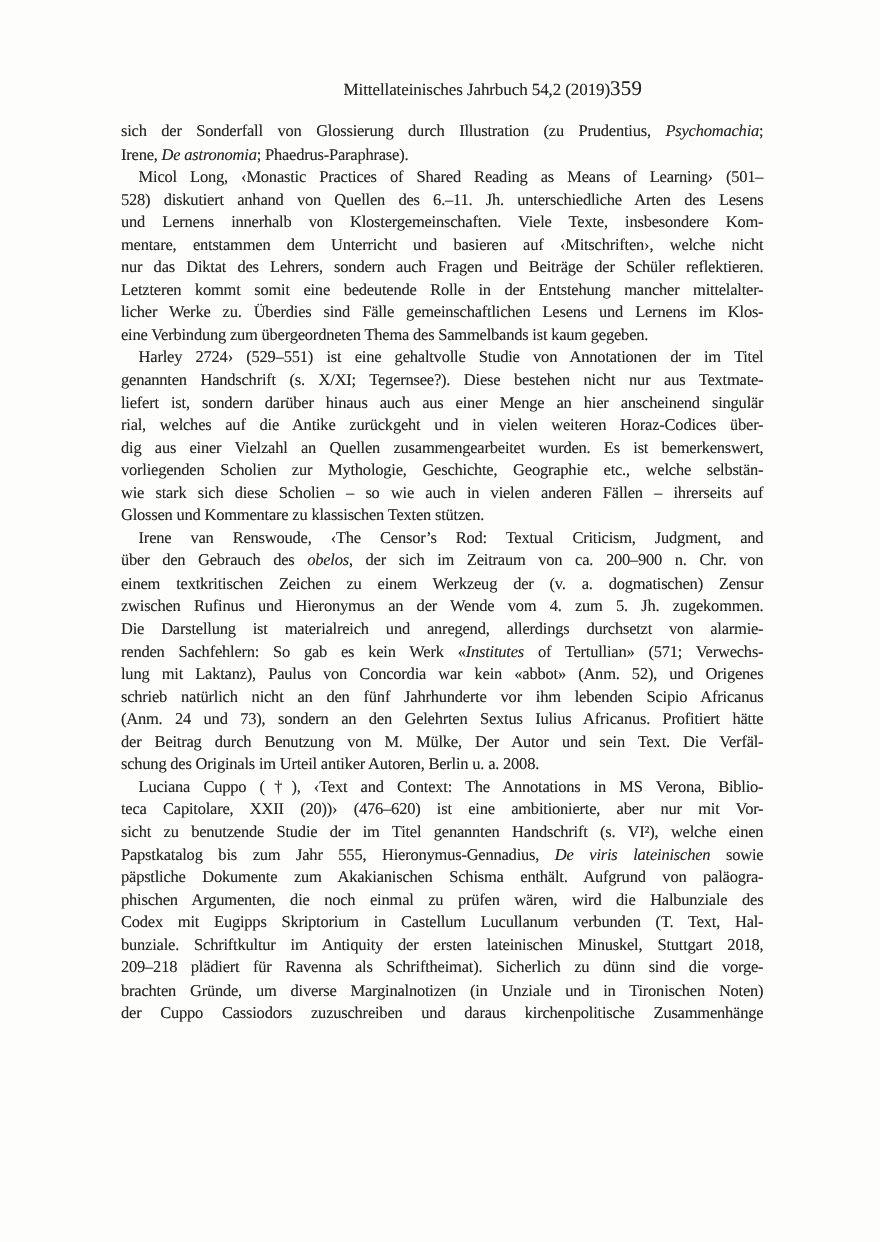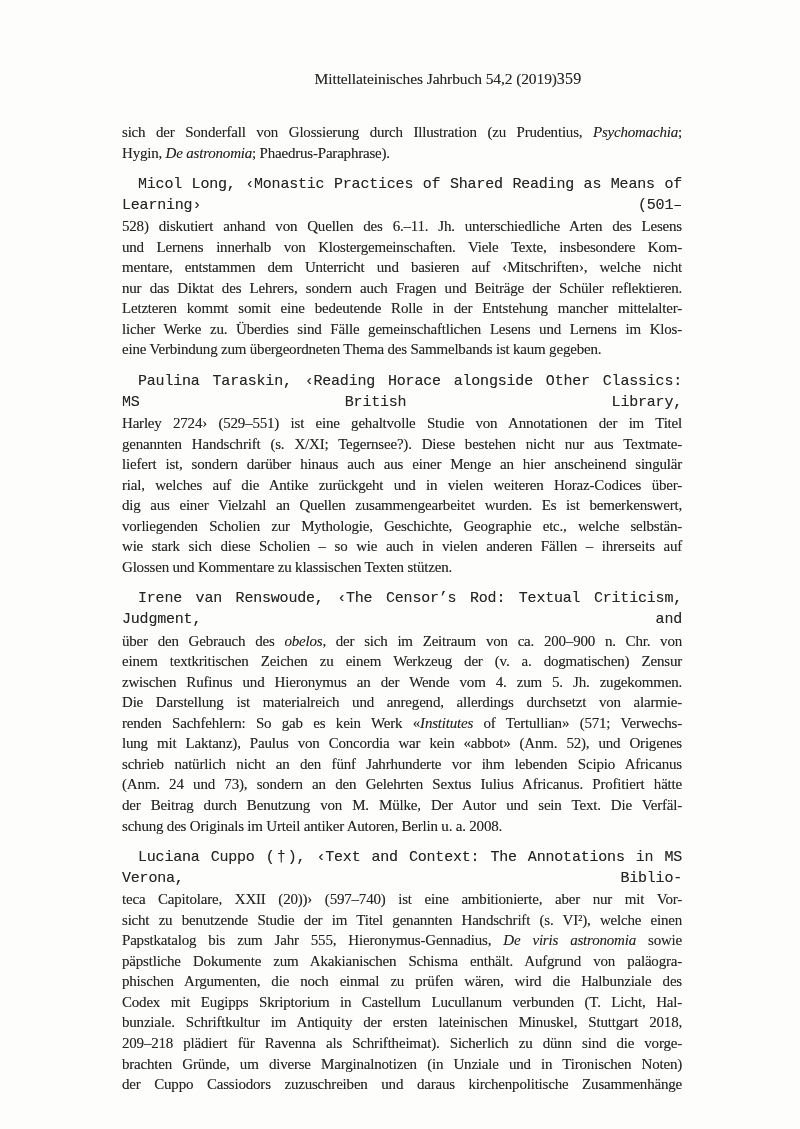--- a/index.html
+++ b/index.html
@@ -21,73 +21,72 @@
     justify-content: center;
     align-items: baseline;
     margin-left: 46px;
   }
   .journal-title {
     font-size: 15.5px;
     letter-spacing: -0.1px;
     text-shadow: 0 0 0.5px rgba(50,50,50,0.45);
   }
   .page-number {
-    font-size: 16px;
+    font-size: 19px;
     letter-spacing: 0.2px;
     text-shadow: 0 0 0.5px rgba(50,50,50,0.45);
   }
   .text-block {
     position: absolute;
     top: 110px;
     left: 110px;
     width: 584px;
   }
-  .para { margin: 12px; }
+  .para { margin: 0; }
   .line {
     font-size: 15px;
     line-height: 20.55px;
     letter-spacing: -0.2px;
     text-align: justify;
     text-align-last: justify;
     -moz-text-align-last: justify;
     white-space: normal;
     text-shadow: 0 0 0.5px rgba(50,50,50,0.45);
   }
   .line.endline {
     text-align-last: left;
     -moz-text-align-last: left;
   }
-  .para.indent .line:first-child { text-indent: 16px; font-family: Liberation Mono, monospace; }
+  .para.indent .line:first-child { text-indent: 16px; }
   i { font-style: italic; }
 </style>
 </head>
 <body>
 
 <div class="page">
   <div class="running-head">
     <span class="journal-title">Mittellateinisches Jahrbuch 54,2 (2019)</span>
     <span class="page-number">359</span>
   </div>
   <div class="text-block">
       <div class="para">
         <div class="line"><span>sich der Sonderfall von Glossierung durch Illustration (zu Prudentius, </span><i>Psychomachia</i><span>;</span></div>
-        <div class="line endline"><span>Hygin, </span><i>De astronomia</i><span>; Phaedrus-Paraphrase).</span></div>
+        <div class="line endline"><span>Irene, </span><i>De astronomia</i><span>; Phaedrus-Paraphrase).</span></div>
       </div>
       <div class="para indent">
         <div class="line"><span>Micol Long, ‹Monastic Practices of Shared Reading as Means of Learning› (501–</span></div>
         <div class="line"><span>528) diskutiert anhand von Quellen des 6.–11. Jh. unterschiedliche Arten des Lesens</span></div>
         <div class="line"><span>und Lernens innerhalb von Klostergemeinschaften. Viele Texte, insbesondere Kom-</span></div>
         <div class="line"><span>mentare, entstammen dem Unterricht und basieren auf ‹Mitschriften›, welche nicht</span></div>
         <div class="line"><span>nur das Diktat des Lehrers, sondern auch Fragen und Beiträge der Schüler reflektieren.</span></div>
         <div class="line"><span>Letzteren kommt somit eine bedeutende Rolle in der Entstehung mancher mittelalter-</span></div>
         <div class="line"><span>licher Werke zu. Überdies sind Fälle gemeinschaftlichen Lesens und Lernens im Klos-</span></div>
         <div class="line endline"><span>eine Verbindung zum übergeordneten Thema des Sammelbands ist kaum gegeben.</span></div>
       </div>
       <div class="para indent">
-        <div class="line"><span>Paulina Taraskin, ‹Reading Horace alongside Other Classics: MS British Library,</span></div>
         <div class="line"><span>Harley 2724› (529–551) ist eine gehaltvolle Studie von Annotationen der im Titel</span></div>
         <div class="line"><span>genannten Handschrift (s. X/XI; Tegernsee?). Diese bestehen nicht nur aus Textmate-</span></div>
         <div class="line"><span>liefert ist, sondern darüber hinaus auch aus einer Menge an hier anscheinend singulär</span></div>
         <div class="line"><span>rial, welches auf die Antike zurückgeht und in vielen weiteren Horaz-Codices über-</span></div>
         <div class="line"><span>dig aus einer Vielzahl an Quellen zusammengearbeitet wurden. Es ist bemerkenswert,</span></div>
         <div class="line"><span>vorliegenden Scholien zur Mythologie, Geschichte, Geographie etc., welche selbstän-</span></div>
         <div class="line"><span>wie stark sich diese Scholien – so wie auch in vielen anderen Fällen – ihrerseits auf</span></div>
         <div class="line endline"><span>Glossen und Kommentare zu klassischen Texten stützen.</span></div>
       </div>
       <div class="para indent">
@@ -98,25 +97,25 @@
         <div class="line"><span>Die Darstellung ist materialreich und anregend, allerdings durchsetzt von alarmie-</span></div>
         <div class="line"><span>renden Sachfehlern: So gab es kein Werk «</span><i>Institutes</i><span> of Tertullian» (571; Verwechs-</span></div>
         <div class="line"><span>lung mit Laktanz), Paulus von Concordia war kein «abbot» (Anm. 52), und Origenes</span></div>
         <div class="line"><span>schrieb natürlich nicht an den fünf Jahrhunderte vor ihm lebenden Scipio Africanus</span></div>
         <div class="line"><span>(Anm. 24 und 73), sondern an den Gelehrten Sextus Iulius Africanus. Profitiert hätte</span></div>
         <div class="line"><span>der Beitrag durch Benutzung von M. Mülke, Der Autor und sein Text. Die Verfäl-</span></div>
         <div class="line endline"><span>schung des Originals im Urteil antiker Autoren, Berlin u. a. 2008.</span></div>
       </div>
       <div class="para indent">
         <div class="line"><span>Luciana Cuppo (†), ‹Text and Context: The Annotations in MS Verona, Biblio-</span></div>
-        <div class="line"><span>teca Capitolare, XXII (20))› (597–740) ist eine ambitionierte, aber nur mit Vor-</span></div>
+        <div class="line"><span>teca Capitolare, XXII (20))› (476–620) ist eine ambitionierte, aber nur mit Vor-</span></div>
         <div class="line"><span>sicht zu benutzende Studie der im Titel genannten Handschrift (s. VI²), welche einen</span></div>
-        <div class="line"><span>Papstkatalog bis zum Jahr 555, Hieronymus-Gennadius, </span><i>De viris astronomia</i><span> sowie</span></div>
+        <div class="line"><span>Papstkatalog bis zum Jahr 555, Hieronymus-Gennadius, </span><i>De viris lateinischen</i><span> sowie</span></div>
         <div class="line"><span>päpstliche Dokumente zum Akakianischen Schisma enthält. Aufgrund von paläogra-</span></div>
         <div class="line"><span>phischen Argumenten, die noch einmal zu prüfen wären, wird die Halbunziale des</span></div>
-        <div class="line"><span>Codex mit Eugipps Skriptorium in Castellum Lucullanum verbunden (T. Licht, Hal-</span></div>
+        <div class="line"><span>Codex mit Eugipps Skriptorium in Castellum Lucullanum verbunden (T. Text, Hal-</span></div>
         <div class="line"><span>bunziale. Schriftkultur im Antiquity der ersten lateinischen Minuskel, Stuttgart 2018,</span></div>
         <div class="line"><span>209–218 plädiert für Ravenna als Schriftheimat). Sicherlich zu dünn sind die vorge-</span></div>
         <div class="line"><span>brachten Gründe, um diverse Marginalnotizen (in Unziale und in Tironischen Noten)</span></div>
         <div class="line"><span>der Cuppo Cassiodors zuzuschreiben und daraus kirchenpolitische Zusammenhänge</span></div>
       </div>
     </div>
 </div>
 
 </body></html>

